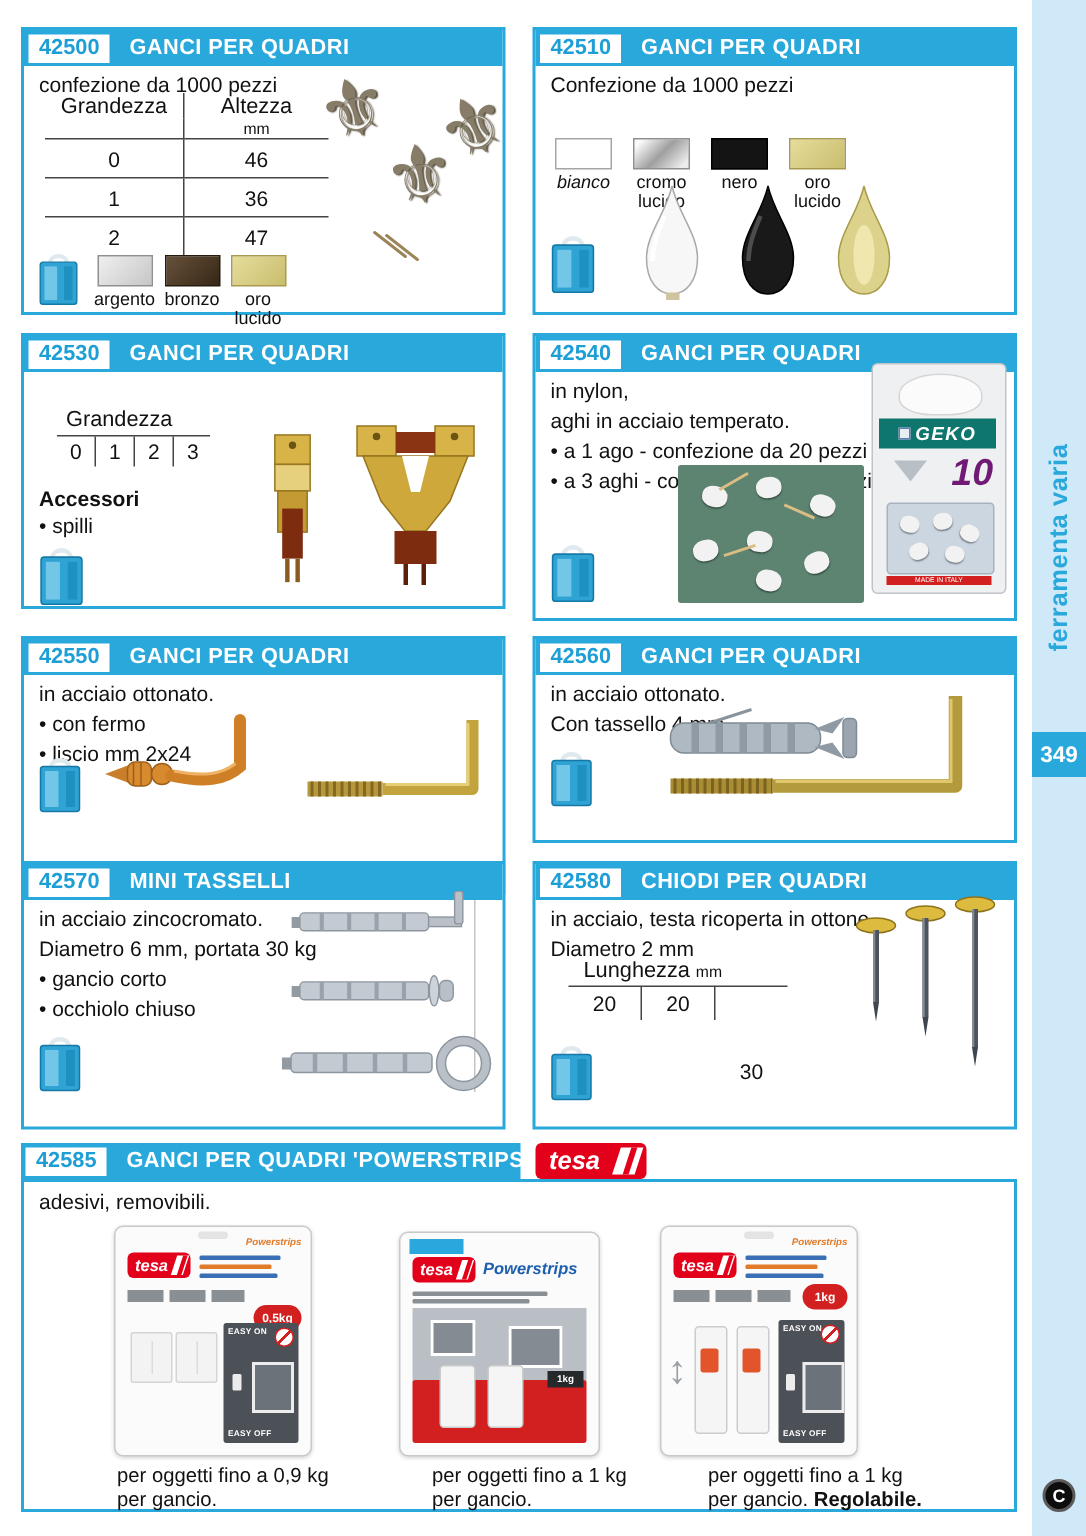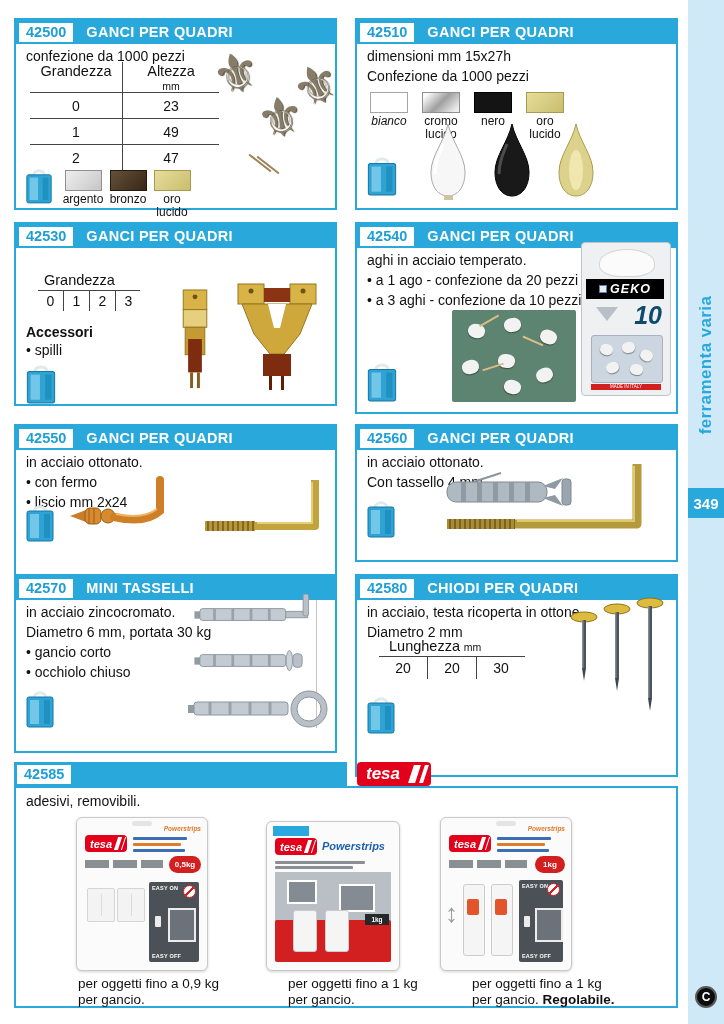--- a/index.html
+++ b/index.html
@@ -50,44 +50,44 @@
 
   
   .drops{position:absolute;left:62px;top:102px;width:220px;height:80px;}
 
   
   .nylon-photo{position:absolute;left:95px;top:86px;width:124px;height:92px;background:#5d8371;border-radius:2px;overflow:hidden;}
   .blob{position:absolute;width:17px;height:14px;background:#f2f2f2;border-radius:45%;box-shadow:0 1px 1px rgba(0,0,0,.4);}
   .pinline{position:absolute;width:22px;height:1.5px;background:#d9bd84;}
   .geko{position:absolute;left:224px;top:18px;width:88px;height:152px;background:#eef0f2;border:1px solid #c0c4c8;border-radius:4px;}
   .geko .dome{position:absolute;left:17px;top:6px;width:54px;height:26px;background:#fbfbfb;border:1px solid #d5d5d5;border-radius:50% 50% 40% 40%;}
-  .geko .band{position:absolute;left:4px;top:36px;width:78px;height:20px;background:#000000;display:flex;align-items:center;justify-content:center;gap:3px;}
+  .geko .band{position:absolute;left:4px;top:36px;width:78px;height:20px;background:#0f766e;display:flex;align-items:center;justify-content:center;gap:3px;}
   .geko .band .sq{width:6px;height:6px;background:#e9eef3;border:1px solid #5a7fae;}
   .geko .band .gk{color:#fff;font-weight:bold;font-style:italic;font-size:12.5px;letter-spacing:1px;}
   .geko .tri{position:absolute;left:14px;top:64px;width:0;height:0;border-left:11px solid transparent;border-right:11px solid transparent;border-top:14px solid #b9bfc6;}
-  .geko .ten{position:absolute;right:8px;top:58px;color:#0c4a6e;font-weight:bold;font-style:italic;font-size:25px;}
+  .geko .ten{position:absolute;right:8px;top:58px;color:#701a75;font-weight:bold;font-style:italic;font-size:25px;}
   .geko .blister{position:absolute;left:9px;top:92px;width:70px;height:46px;background:#ccd6e1;border:1px solid #a8b2bf;border-radius:3px;overflow:hidden;}
   .geko .blister .blob{width:13px;height:11px;}
   .geko .strip{position:absolute;left:9px;top:141px;width:70px;height:6px;background:#d21f1f;color:#fff;font-size:4.5px;line-height:6px;text-align:center;overflow:hidden;}
 
   
   .g-table{position:absolute;left:22px;top:48px;font-size:14px;}
   .g-hdr{font-size:14.5px;padding:0 4px 2px 6px;border-bottom:1px solid #444;width:92px;}
   .g-row{display:flex;}
   .g-row span{width:25px;text-align:center;height:20px;line-height:20px;border-right:1px solid #444;}
   .g-row span:last-child{border-right:none;}
 
   
   .len-table{position:absolute;left:22px;top:62px;font-size:14px;}
   .len-hdr{border-bottom:1px solid #444;padding:0 4px 2px 10px;width:132px;}
   .len-hdr .lh{font-size:14.5px;}
   .len-hdr .lu{font-size:10.5px;}
   .len-row{display:flex;}
   .len-row span{width:48px;text-align:center;height:22px;line-height:22px;border-right:1px solid #444;}
-  .len-row span:last-child{border-right:none;}
+  .len-row span:last-child{border-right:none;margin-top:45px;}
 
   .bag{position:absolute;}
 
   
   .wall{position:absolute;left:300px;top:24px;width:1px;height:128px;background:#c4c4c4;}
 
   
   .hdr9{position:absolute;left:-2px;top:-24px;width:333px;height:24px;background:#29a8dc;display:flex;align-items:center;}
   .tesa{position:relative;background:#e2001a;border-radius:4px;color:#fff;font-weight:bold;font-style:italic;display:flex;align-items:center;overflow:hidden;}
   .tesa-big{position:absolute;left:341px;top:-24px;width:74px;height:24px;font-size:17px;padding-left:9px;box-sizing:border-box;}
@@ -144,25 +144,25 @@
           <tr class="hrow">
             <td class="c1">Grandezza</td>
             <td class="c2">Altezza</td>
           </tr>
       <tr class="urow">
             <td class="c1"></td>
             <td class="c2">mm</td>
           </tr>
       <tr class="drow">
             <td class="c1">0</td>
-            <td class="c2">23</td>
+            <td class="c2">46</td>
           </tr>
       <tr class="drow">
             <td class="c1">1</td>
-            <td class="c2">49</td>
+            <td class="c2">36</td>
           </tr>
       <tr class="drow last">
             <td class="c1">2</td>
             <td class="c2">47</td>
           </tr>
     </tbody>
       </table>
     <div class="fleur">
       <span class="f" style="left:6px;top:-4px;transform:rotate(-18deg);">⚜</span>
       <span class="f" style="left:50px;top:40px;transform:rotate(-10deg);">⚜</span>
@@ -181,21 +181,20 @@
       <div class="switem" style="width:44px;"><div class="sw sw-bronzo" style="width:35px;"></div><span>bronzo</span></div>
       <div class="switem" style="width:44px;"><div class="sw sw-oro" style="width:35px;"></div><span>oro lucido</span></div>
     </div>
   </div>
 
   <div class="box" style="left:355px;top:18px;width:323px;height:192px;">
     <div class="hdr">
       <span class="code">42510</span>
       <span class="ttl">GANCI PER QUADRI</span>
     </div>
-    <div class="line">dimensioni mm 15x27h</div>
     <div class="line">Confezione da 1000 pezzi</div>
     <div class="swrow" style="left:6px;top:72px;">
       <div class="switem" style="width:52px;font-style:italic;"><div class="sw sw-bianco" style="width:36px;"></div><span>bianco</span></div>
       <div class="switem" style="width:52px;"><div class="sw sw-cromo" style="width:36px;"></div><span>cromo lucido</span></div>
       <div class="switem" style="width:52px;"><div class="sw sw-nero" style="width:36px;"></div><span>nero</span></div>
       <div class="switem" style="width:52px;"><div class="sw sw-oro" style="width:36px;"></div><span>oro lucido</span></div>
     </div>
     <div class="drops">
       <svg style="position:absolute;left:8px;top:0;" width="42" height="78" viewBox="0 0 42 78">
         <path d="M21 2 C17 20 4 34 4 50 C4 66 12 74 21 74 C30 74 38 66 38 50 C38 34 25 20 21 2 Z" fill="#f7f7f7" stroke="#a9a9a9"></path>
@@ -264,20 +263,21 @@
       <rect x="6" y="12" width="9" height="24" fill="#8ed4ef" opacity="0.7"></rect>
       <rect x="20" y="12" width="6" height="24" fill="#1586b4" opacity="0.6"></rect>
     </svg>
   </div>
 
   <div class="box" style="left:355px;top:222px;width:323px;height:192px;">
     <div class="hdr">
       <span class="code">42540</span>
       <span class="ttl">GANCI PER QUADRI</span>
     </div>
+    <div class="line">in nylon,</div>
     <div class="line">aghi in acciaio temperato.</div>
     <div class="line">• a 1 ago - confezione da 20 pezzi</div>
     <div class="line">• a 3 aghi - confezione da 10 pezzi</div>
     <div class="nylon-photo">
       <div class="blob" style="left:16px;top:14px;transform:rotate(12deg);"></div>
       <div class="pinline" style="left:26px;top:10px;transform:rotate(-30deg);"></div>
       <div class="blob" style="left:52px;top:8px;transform:rotate(-8deg);"></div>
       <div class="blob" style="left:88px;top:20px;transform:rotate(20deg);"></div>
       <div class="pinline" style="left:70px;top:30px;transform:rotate(24deg);"></div>
       <div class="blob" style="left:10px;top:50px;transform:rotate(-14deg);"></div>
@@ -419,21 +419,21 @@
       </svg>
     </div>
     <svg class="bag" style="left:8px;top:112px;" width="32" height="42" viewBox="0 0 32 42">
       <path d="M10 10 C10 3 22 3 22 10" fill="none" stroke="#dfe9ee" stroke-width="3"></path>
       <rect x="3" y="9" width="26" height="30" rx="2" fill="#2fa3d4" stroke="#1579a6"></rect>
       <rect x="6" y="12" width="9" height="24" fill="#8ed4ef" opacity="0.7"></rect>
       <rect x="20" y="12" width="6" height="24" fill="#1586b4" opacity="0.6"></rect>
     </svg>
   </div>
 
-  <div class="box" style="left:355px;top:574px;width:323px;height:203px;">
+  <div class="box" style="left:355px;top:574px;width:323px;height:179px;">
     <div class="hdr">
       <span class="code">42580</span>
       <span class="ttl">CHIODI PER QUADRI</span>
     </div>
     <div class="line">in acciaio, testa ricoperta in ottone.</div>
     <div class="line">Diametro 2 mm</div>
     <div class="len-table">
       <div class="len-hdr"><span class="lh">Lunghezza</span> <span class="lu">mm</span></div>
       <div class="len-row">
         <span>20</span>
@@ -466,20 +466,21 @@
       <rect x="3" y="9" width="26" height="30" rx="2" fill="#2fa3d4" stroke="#1579a6"></rect>
       <rect x="6" y="12" width="9" height="24" fill="#8ed4ef" opacity="0.7"></rect>
       <rect x="20" y="12" width="6" height="24" fill="#1586b4" opacity="0.6"></rect>
     </svg>
   </div>
 
   <div class="box" style="left:14px;top:786px;width:664px;height:222px;border-top:none;">
     <div style="position:absolute;left:-2px;top:0;width:664px;height:2px;background:#29a8dc;"></div>
     <div class="hdr hdr9">
       <span class="code">42585</span>
+      <span class="ttl">GANCI PER QUADRI 'POWERSTRIPS'</span>
     </div>
     <div class="tesa tesa-big">
       <span>tesa</span>
       <span class="flag"></span>
       <span class="flag2"></span>
     </div>
     <div class="line" style="margin-top:7px;">adesivi, removibili.</div>
 
     <div class="pkg" style="left:60px;top:31px;width:130px;height:152px;">
       <div class="notch"></div>
@@ -488,21 +489,21 @@
         <span>tesa</span>
         <span class="flag"></span>
           <span class="flag2"></span>
       </div>
       <div class="tline" style="left:56px;top:19px;width:54px;background:#3a6fb5;"></div>
       <div class="tline" style="left:56px;top:25px;width:48px;background:#e07b2a;"></div>
       <div class="tline" style="left:56px;top:31px;width:52px;background:#3a6fb5;"></div>
       <div class="greybar" style="left:8px;top:42px;width:24px;"></div>
       <div class="greybar" style="left:36px;top:42px;width:24px;"></div>
       <div class="greybar" style="left:64px;top:42px;width:22px;"></div>
-      <div class="badge" style="left:92px;top:38px;width:32px;height:17px;text-align:right;">0,5kg</div>
+      <div class="badge" style="left:92px;top:52px;width:32px;height:17px;text-align:right;">0,5kg</div>
       <div class="hooksq" style="left:10px;top:70px;">
           <div class="slot"></div>
         </div>
       <div class="hooksq" style="left:40px;top:70px;">
           <div class="slot"></div>
         </div>
       <div class="panel" style="left:72px;top:64px;width:50px;height:80px;">
         <span class="easy" style="left:3px;top:3px;">EASY ON</span>
         <span class="nodrill" style="right:3px;top:3px;"></span>
         <span class="whook" style="left:6px;top:34px;"></span>

